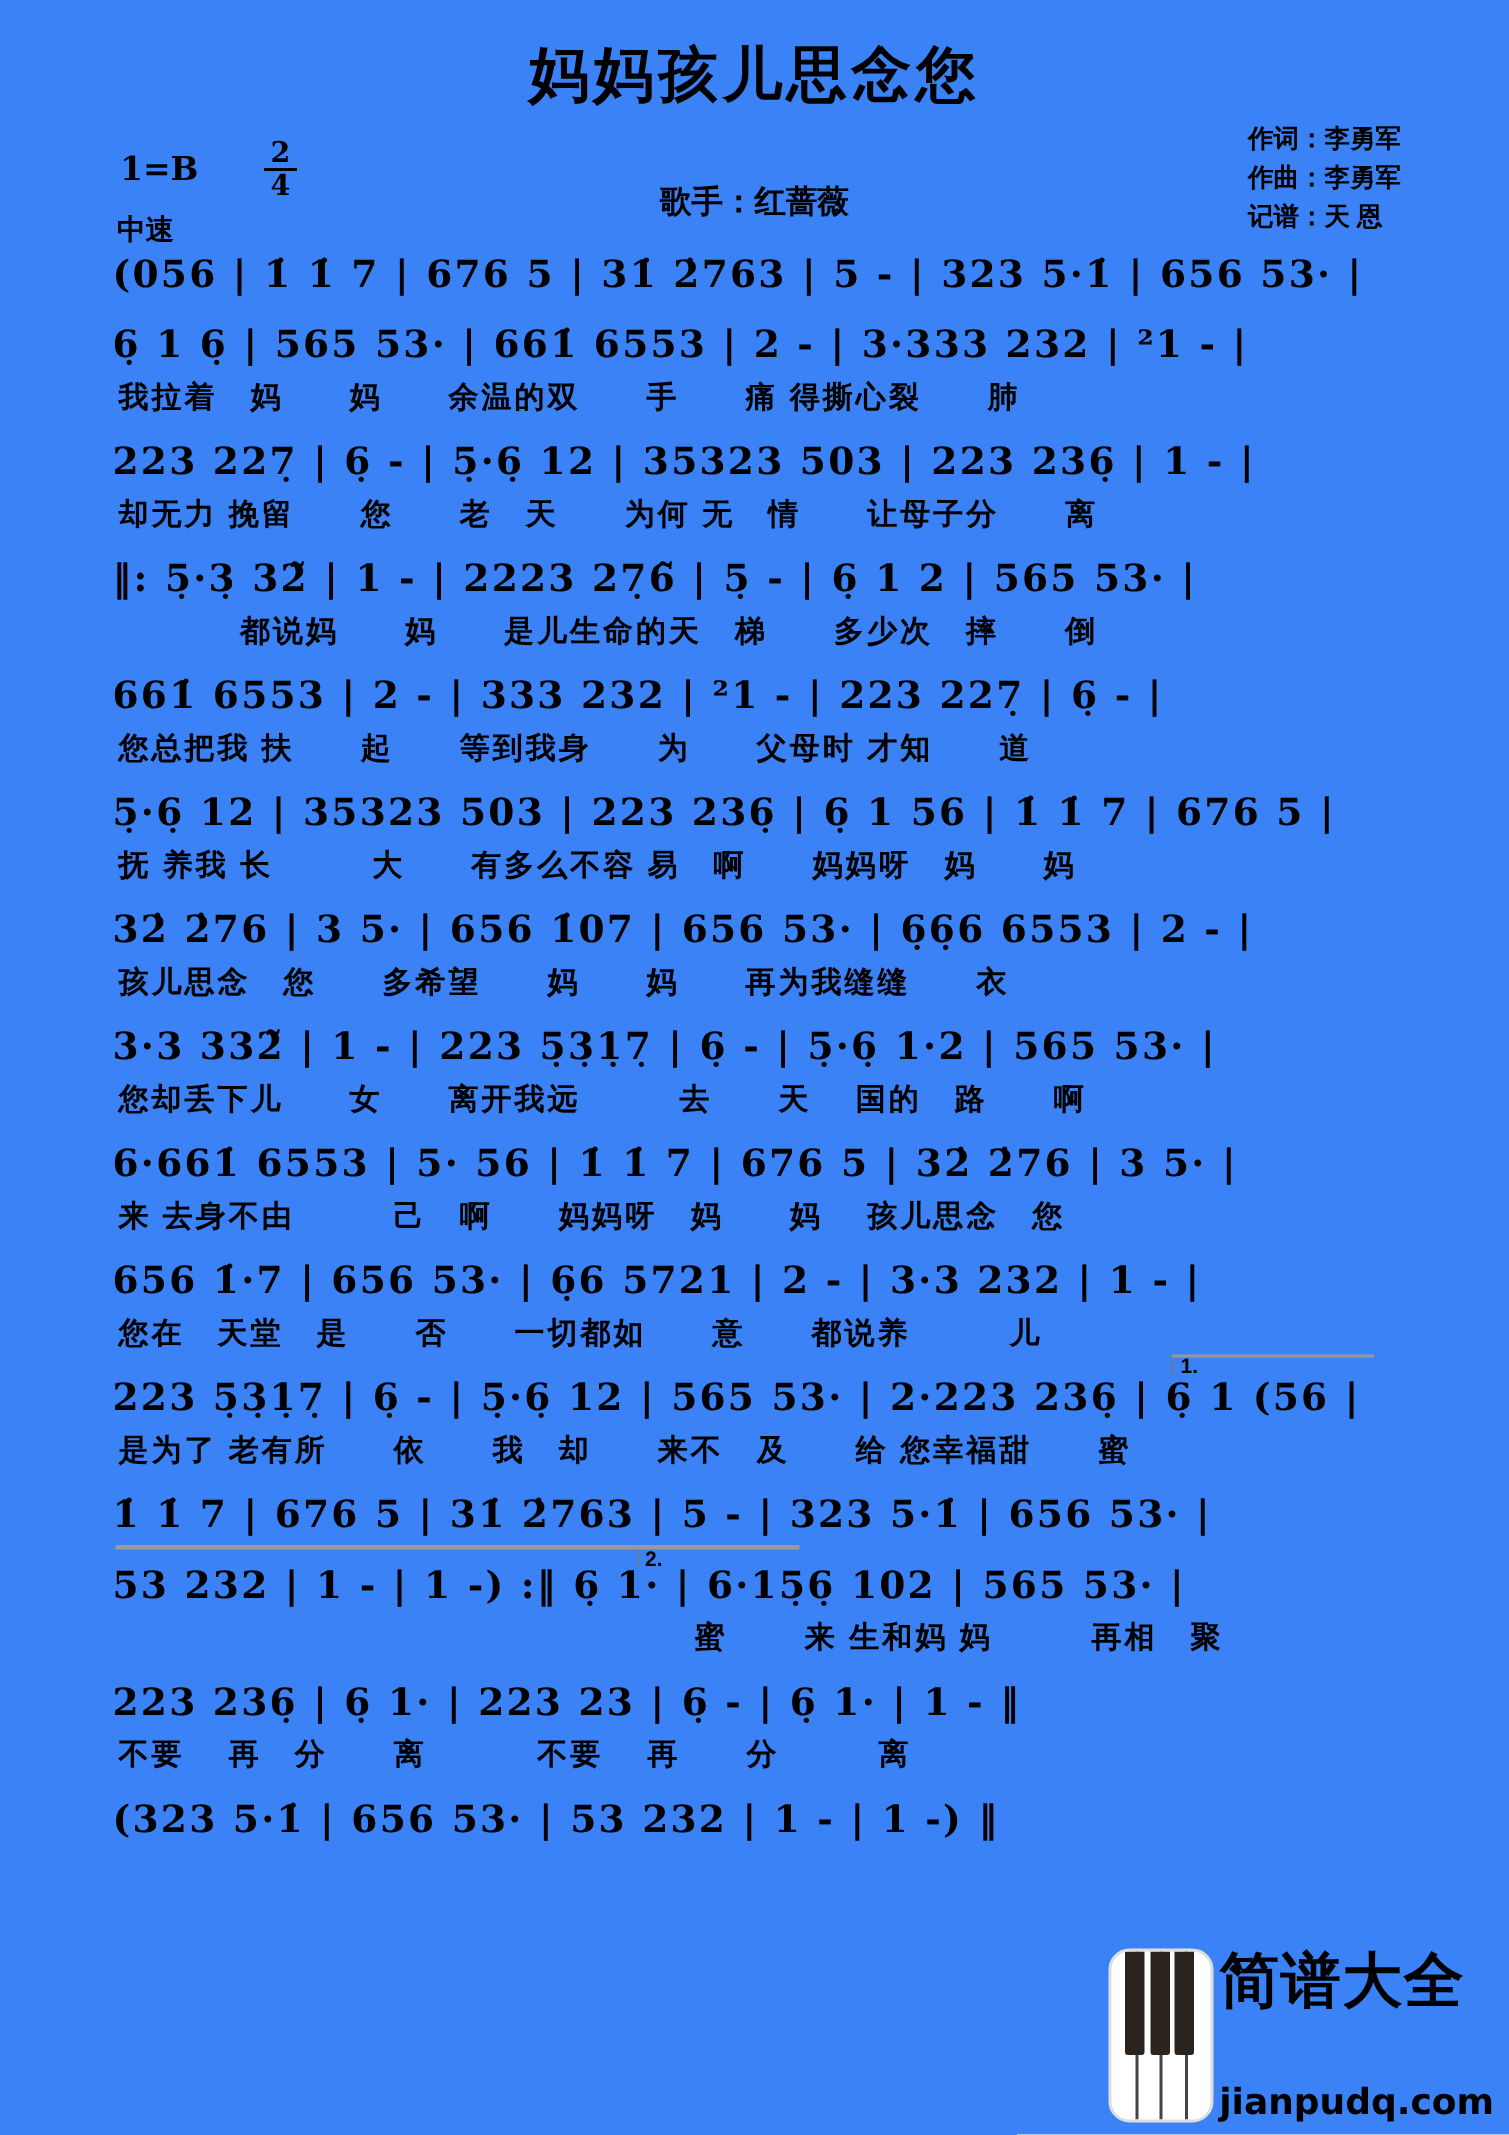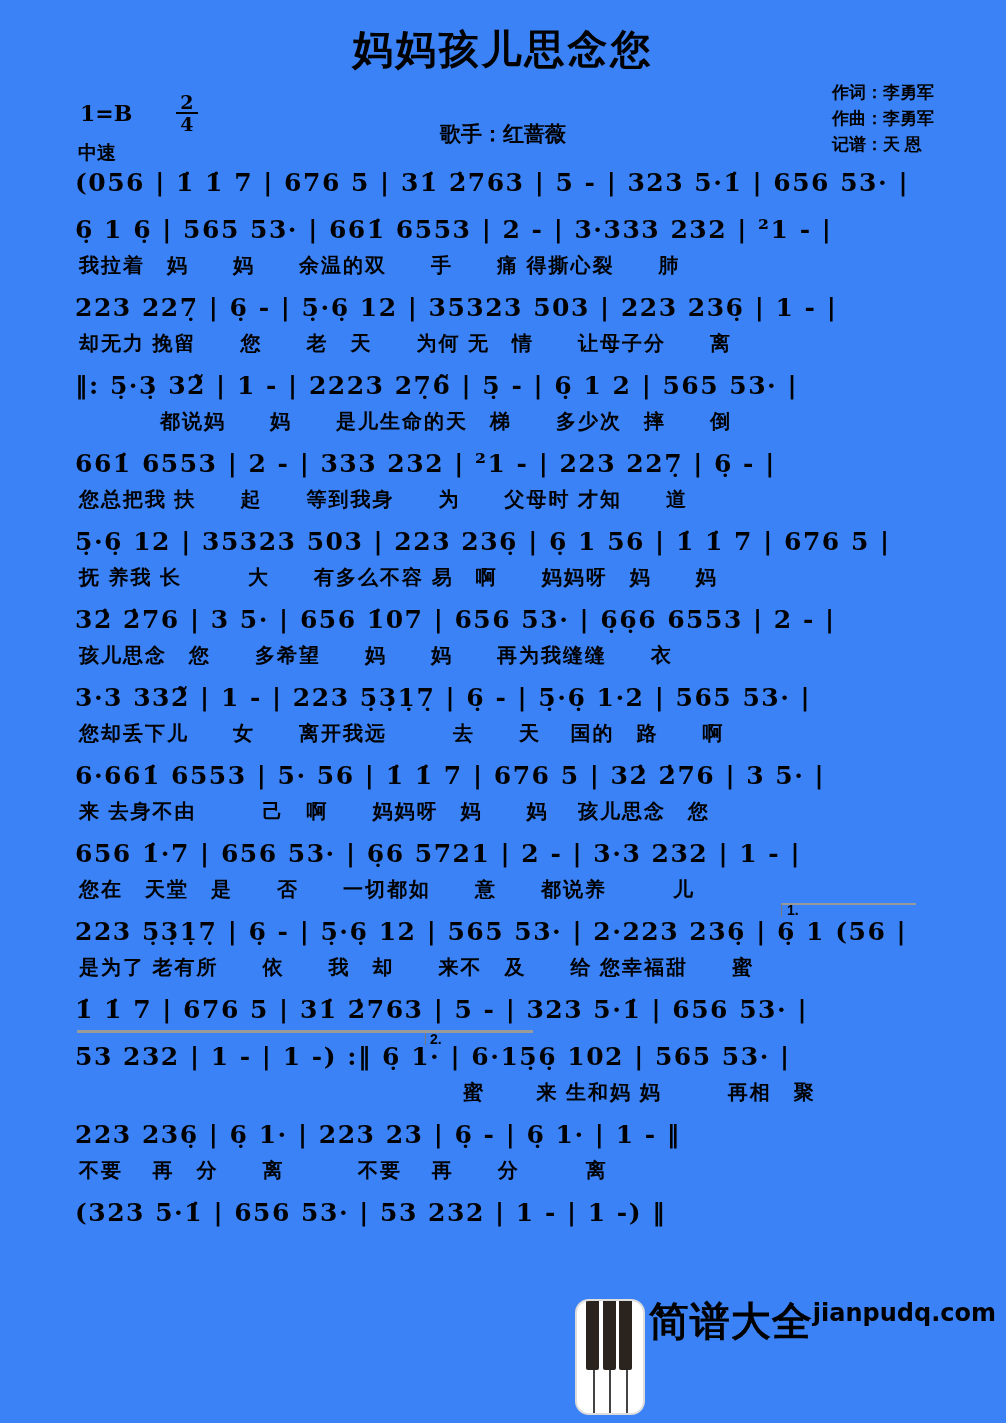--- a/index.html
+++ b/index.html
@@ -44,21 +44,21 @@
 
   
   .logo{position:absolute;right:10px;bottom:8px;display:flex;align-items:stretch;}
   .piano{position:relative;width:66px;height:112px;background:#fff;
          border:2px solid #ddd;border-radius:14px;overflow:hidden;flex:none;}
   .piano .wline{position:absolute;top:0;bottom:0;width:2px;background:#444;}
   .piano .w1{left:24%;} .piano .w2{left:49%;} .piano .w3{left:74%;}
   .piano .bkey{position:absolute;top:0;width:13px;height:62%;background:#2b241e;
                border-radius:0 0 2px 2px;}
   .piano .b1{left:calc(25% - 7px);} .piano .b2{left:calc(50% - 7px);} .piano .b3{left:calc(75% - 7px);}
-  .logo-text{display:flex;flex-direction:row;justify-content:space-between;margin-left:4px;}
+  .logo-text{display:flex;flex-direction:column;justify-content:space-between;margin-left:4px;}
   .logo-name{font-size:40px;font-weight:bold;letter-spacing:1px;line-height:44px;
              font-family:"DejaVu Sans",sans-serif;}
   .logo-url{font-size:24px;font-weight:bold;line-height:28px;text-align:left;
             font-family:"DejaVu Sans",sans-serif;}
 </style>
 </head>
 <body>
 
 <div class="page">
 

